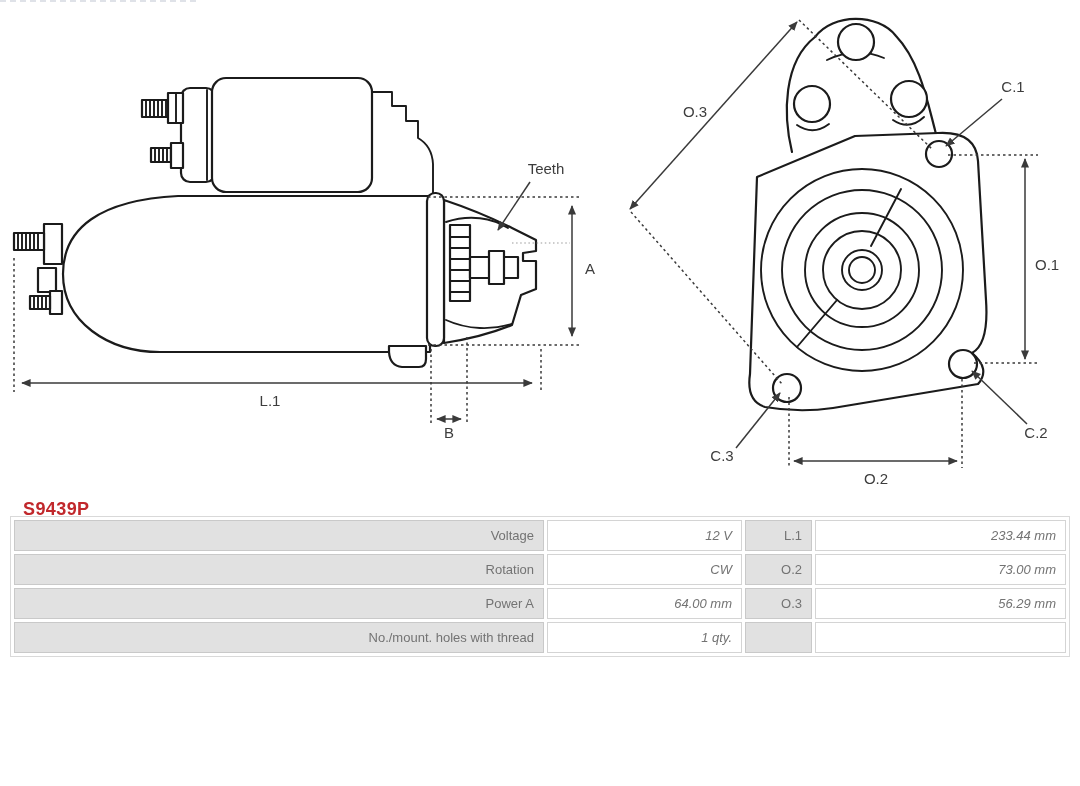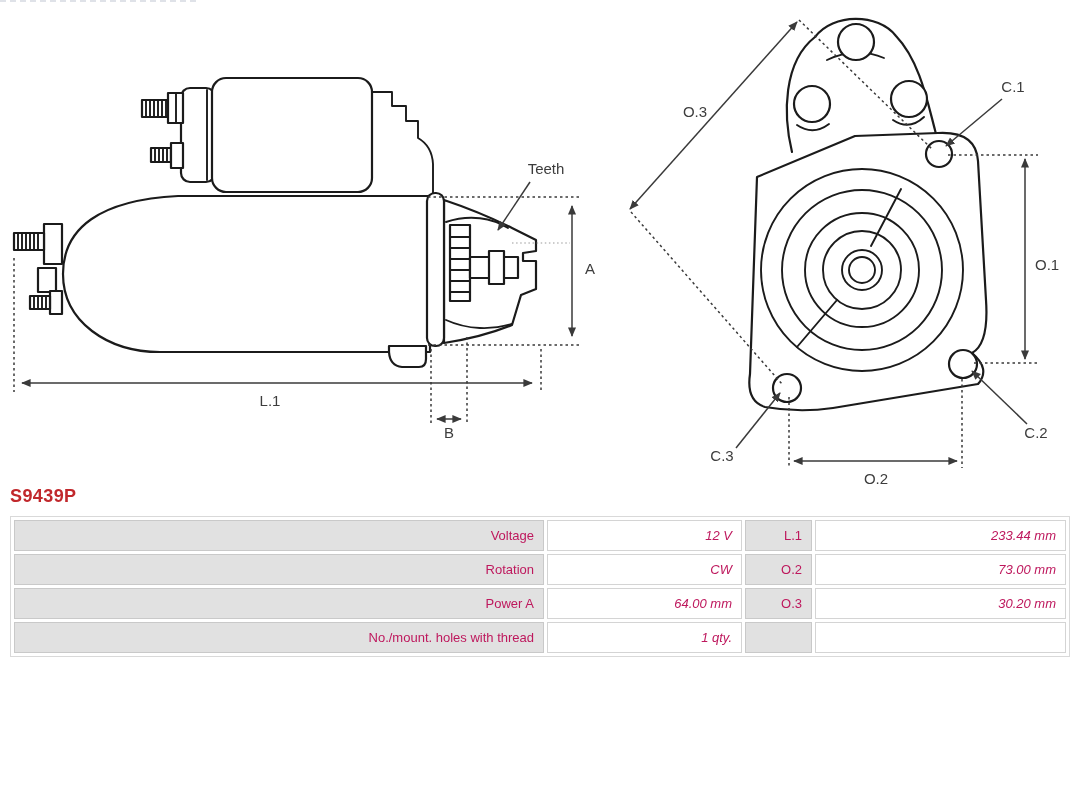--- a/index.html
+++ b/index.html
@@ -9,25 +9,25 @@
   .drawings{position:absolute;left:0;top:0;}
   
   .part{stroke:#1b1b1b;stroke-width:2.2;fill:#fff;stroke-linejoin:round;stroke-linecap:round;}
   .pline{stroke:#1b1b1b;stroke-width:1.9;fill:none;stroke-linejoin:round;stroke-linecap:round;}
   .dim{stroke:#3a3a3a;stroke-width:1.5;fill:none;}
   .dot{stroke:#3a3a3a;stroke-width:1.5;fill:none;stroke-dasharray:2.5 3;}
   .dotf{stroke:#9a9a9a;stroke-width:1.2;fill:none;stroke-dasharray:1.5 2.6;}
   .lab{font-family:"Liberation Sans",sans-serif;font-size:15px;fill:#3d3d3d;text-anchor:middle;}
   .labs{text-anchor:start;}
   
-  .partno{position:absolute;left:10px;top:486px;margin:0;font-size:18px;font-weight:700;color:#c1282c;letter-spacing:.4px;}
+  .partno{position:absolute;left:10px;top:486px;margin:13px;font-size:18px;font-weight:700;color:#c1282c;letter-spacing:.4px;}
   
   .spec{position:absolute;left:10px;top:516px;width:1059px;border:1px solid #d9d9d9;
         border-collapse:separate;border-spacing:3px;table-layout:fixed;}
-  .spec td{height:29px;font-size:13px;color:#be185d;text-align:right;
+  .spec td{height:29px;font-size:13px;color:#737373;text-align:right;
            padding:0 9px 0 0;white-space:nowrap;overflow:hidden;}
   .spec td.lbl{background:#e1e1e1;border:1px solid #c9c9c9;}
   .spec td.val{background:#ffffff;border:1px solid #d4d4d4;font-style:italic;}
 </style>
 </head>
 <body>
 
 <div class="page">
 
   <div class="artifact"></div>
@@ -164,21 +164,21 @@
         <tr>
           <td class="lbl">Rotation</td>
           <td class="val">CW</td>
           <td class="lbl">O.2</td>
           <td class="val">73.00 mm</td>
         </tr>
         <tr>
           <td class="lbl">Power A</td>
           <td class="val">64.00 mm</td>
           <td class="lbl">O.3</td>
-          <td class="val">30.20 mm</td>
+          <td class="val">56.29 mm</td>
         </tr>
         <tr>
           <td class="lbl">No./mount. holes with thread</td>
           <td class="val">1 qty.</td>
           <td class="lbl"></td>
           <td class="val"></td>
         </tr>
       </tbody>
   </table>
 

